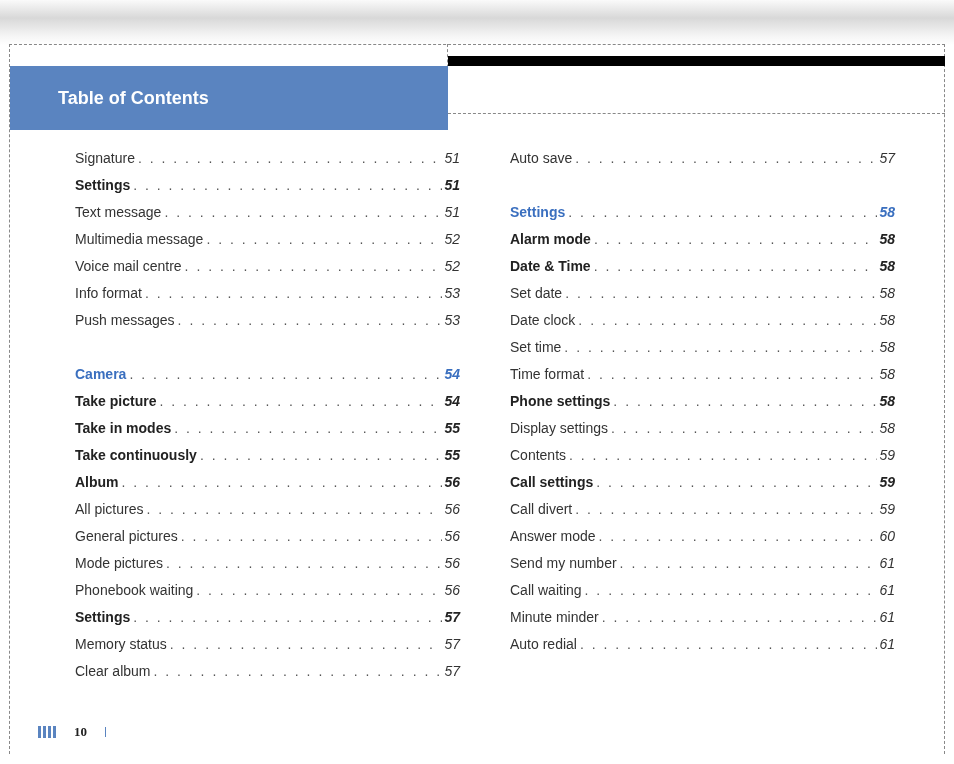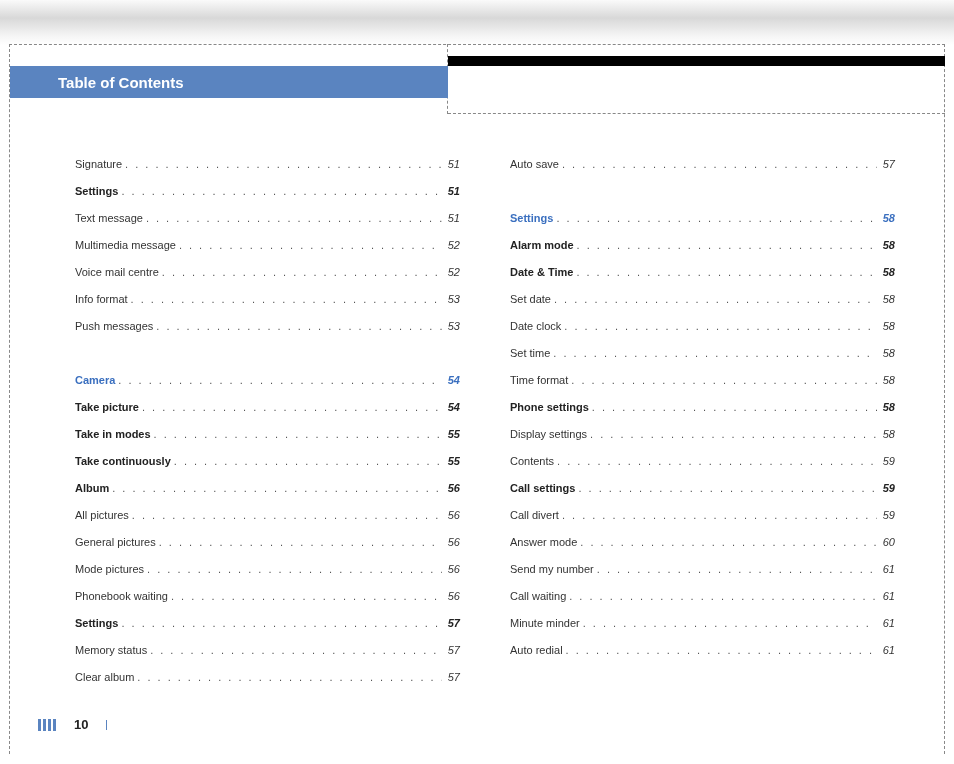--- a/index.html
+++ b/index.html
@@ -42,24 +42,24 @@
     left: 448px;
     width: 497px;
     height: 10px;
     background: #000;
   }
   .blue-header {
     position: absolute;
     top: 66px;
     left: 10px;
     width: 438px;
-    height: 32px;
+    height: 64px;
     background: #5a84c0;
     color: #fff;
-    font-size: 15px;
+    font-size: 18px;
     font-weight: bold;
     padding-left: 48px;
     display: flex;
     align-items: center;
   }
   .hr-dash {
     position: absolute;
     top: 113px;
     left: 448px;
     width: 497px;
@@ -74,22 +74,22 @@
     display: flex;
     gap: 50px;
   }
   .col {
     width: 385px;
     display: flex;
     flex-direction: column;
   }
   .toc-row {
     display: flex;
-    align-items: center;
-    font-size: 11px;
+    align-items: flex-start;
+    font-size: 14px;
     color: #333;
     height: 27px;
     white-space: nowrap;
   }
   .toc-label { flex: 0 0 auto; }
   .toc-dots {
     flex: 1 1 auto;
     overflow: hidden;
     letter-spacing: 2px;
     color: #555;
@@ -97,25 +97,26 @@
   }
   .toc-dots::before {
     content: ". . . . . . . . . . . . . . . . . . . . . . . . . . . . . . . . . . . . . . . . . . . . . . . . . . . . . . . . . . . . . . . . . . . . . .";
   }
   .toc-page { flex: 0 0 auto; min-width: 18px; text-align: right; font-style: italic; }
   .bold .toc-label, .bold .toc-page { font-weight: bold; color: #222; }
   .section .toc-label, .section .toc-page { color: #3a6fbf; font-weight: bold; }
   .gap { height: 27px; }
   .footer {
     position: absolute;
-    bottom: 32px;
+    bottom: 24px;
     left: 38px;
     display: flex;
     align-items: center;
     gap: 8px;
+    font-family: Liberation Serif, serif;
   }
   .footer-bars {
     display: flex;
     gap: 2px;
   }
   .footer-bars span {
     width: 3px;
     height: 12px;
     background: #5a84c0;
   }

